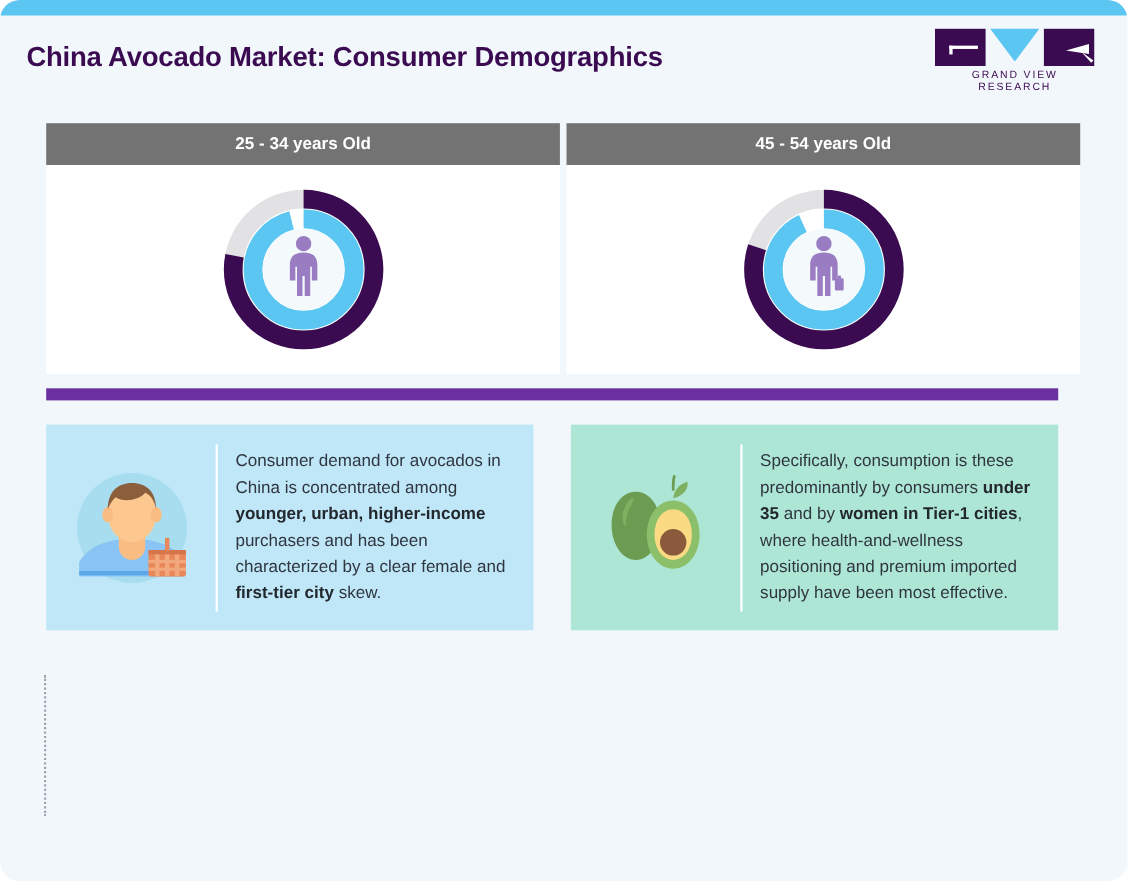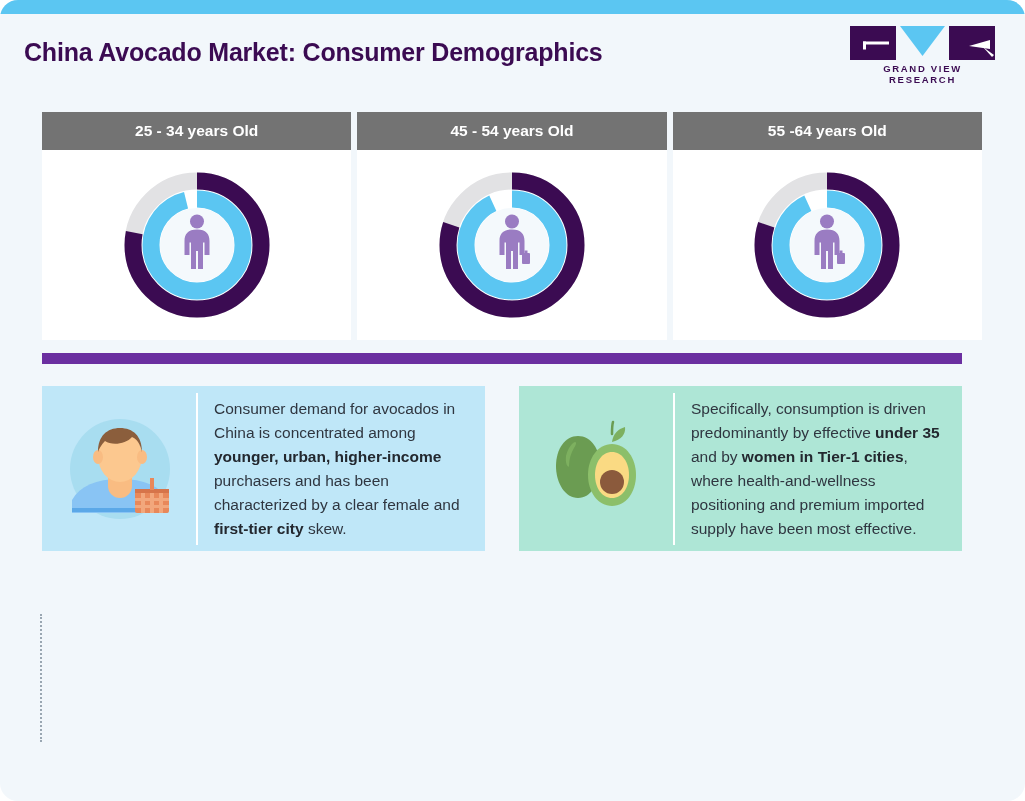--- a/index.html
+++ b/index.html
@@ -35,21 +35,21 @@
     letter-spacing: -0.2px;
     font-family: "Liberation Sans", sans-serif;
   }
   #logo {
     position: absolute; right: 30px; top: 12px;
     width: 145px; height: 56px;
   }
   #logo-mark { width: 145px; height: 34px; display: block; }
   #logo-text {
     margin-top: 3px;
-    font-size: 9.5px; font-weight: bold;
+    font-size: 9.5px; font-weight: normal;
     color: #3b0b52; letter-spacing: 1.7px;
     text-align: center;
   }
 
   
   #donut-row {
     position: absolute; left: 42px; top: 112px;
     width: 940px; height: 228px;
     display: flex; gap: 6px;
   }
@@ -77,21 +77,21 @@
   
   #purple-bar {
     position: absolute; left: 42px; top: 353px;
     width: 920px; height: 11px;
     background: #6b2fa0;
   }
 
   
   #callouts {
     position: absolute; left: 42px; top: 386px;
-    width: 920px; height: 165px;
+    width: 920px; height: 187px;
     display: flex; gap: 34px;
   }
   .callout {
     flex: 1 1 0;
     display: flex; align-items: center;
     padding: 14px 18px;
   }
   .callout-blue { background: #bfe7f8; }
   .callout-green { background: #aee6d6; }
   .callout-icon {
@@ -191,38 +191,20 @@
           <g fill="#9a7cc2">
             <circle cx="76" cy="52.5" r="7"></circle>
             <path d="M76 60.5c-9 0-12.5 4.5-12.5 11.5v14h5v-12.5h1.5V100h5V82h2V100h5V73.5h1.5V86h5V72c0-7-3.5-11.5-12.5-11.5z"></path>
             <rect x="86" y="84" width="8" height="11" rx="1"></rect>
             <rect x="88.5" y="81.5" width="3" height="3"></rect>
           </g>
         </svg>
       </div>
     </div>
 
-    <div class="donut-card">
-      <div class="donut-card-header">55 -64 years Old</div>
-      <div class="donut-wrap">
-        <svg class="donut-svg" viewBox="0 0 152 152">
-          <circle cx="76" cy="76" r="64" fill="none" stroke="#e2e2e4" stroke-width="17"></circle>
-          <circle class="outer-arc" cx="76" cy="76" r="64" fill="none" stroke="#3b0b52" stroke-width="17" transform="rotate(-90 76 76)" stroke-dasharray="321.6990877275948 80.4247719318987"></circle>
-          <circle cx="76" cy="76" r="46" fill="none" stroke="#ffffff" stroke-width="17"></circle>
-          <circle class="inner-arc" cx="76" cy="76" r="46" fill="none" stroke="#5bc6f2" stroke-width="17" transform="rotate(-90 76 76)" stroke-dasharray="268.7946674411427 20.231856689118274"></circle>
-          <circle cx="76" cy="76" r="37" fill="#f4f9fc"></circle>
-          <g fill="#9a7cc2">
-            <circle cx="76" cy="52.5" r="7"></circle>
-            <path d="M76 60.5c-9 0-12.5 4.5-12.5 11.5v14h5v-12.5h1.5V100h5V82h2V100h5V73.5h1.5V86h5V72c0-7-3.5-11.5-12.5-11.5z"></path>
-            <rect x="86" y="84" width="8" height="11" rx="1"></rect>
-            <rect x="88.5" y="81.5" width="3" height="3"></rect>
-          </g>
-        </svg>
-      </div>
-    </div>
 
 
   </div>
 
   <div id="purple-bar"></div>
 
   <div id="callouts">
 
     <div class="callout callout-blue">
       <div class="callout-icon">
@@ -255,21 +237,21 @@
           <path d="M38 24c13 0 22 13 22 30s-9 32-22 32-22-15-22-32 9-30 22-30z" fill="#6b9c52"></path>
           <path d="M26 44c2-8 6-13 9-14 2 0 1 3-1 6-3 5-5 11-5 18 0 2-4 0-3-10z" fill="#7db05f"></path>
           <path d="M72 32c14 0 24 14 24 31s-10 31-24 31-24-14-24-31 10-31 24-31z" fill="#8cbf6a"></path>
           <path d="M72 40c10 0 17 10 17 23s-7 23-17 23-17-10-17-23 7-23 17-23z" fill="#fada83"></path>
           <circle cx="72" cy="70" r="12" fill="#8b5a3c"></circle>
           <path d="M72 30c1-8 6-13 13-15 1 7-4 13-13 15z" fill="#7db05f"></path>
           <path d="M72 22c0-5 0-9 1-12" stroke="#6b9c52" stroke-width="2.5" fill="none" stroke-linecap="round"></path>
         </svg>
       </div>
       <div class="callout-rule"></div>
-      <div class="callout-text"><span>Specifically, consumption is driven predominantly by effective </span><b>under 35</b><span> and by </span><b>women in Tier-1 cities</b><span>, where health-and-wellness positioning and premium imported supply have been most effective.</span></div>
+      <div class="callout-text"><span>Specifically, consumption is these predominantly by consumers </span><b>under 35</b><span> and by </span><b>women in Tier-1 cities</b><span>, where health-and-wellness positioning and premium imported supply have been most effective.</span></div>
     </div>
 
   </div>
 
   <div id="bottom">
     <div id="bottom-divider"></div>
   </div>
 
 </div>
 

